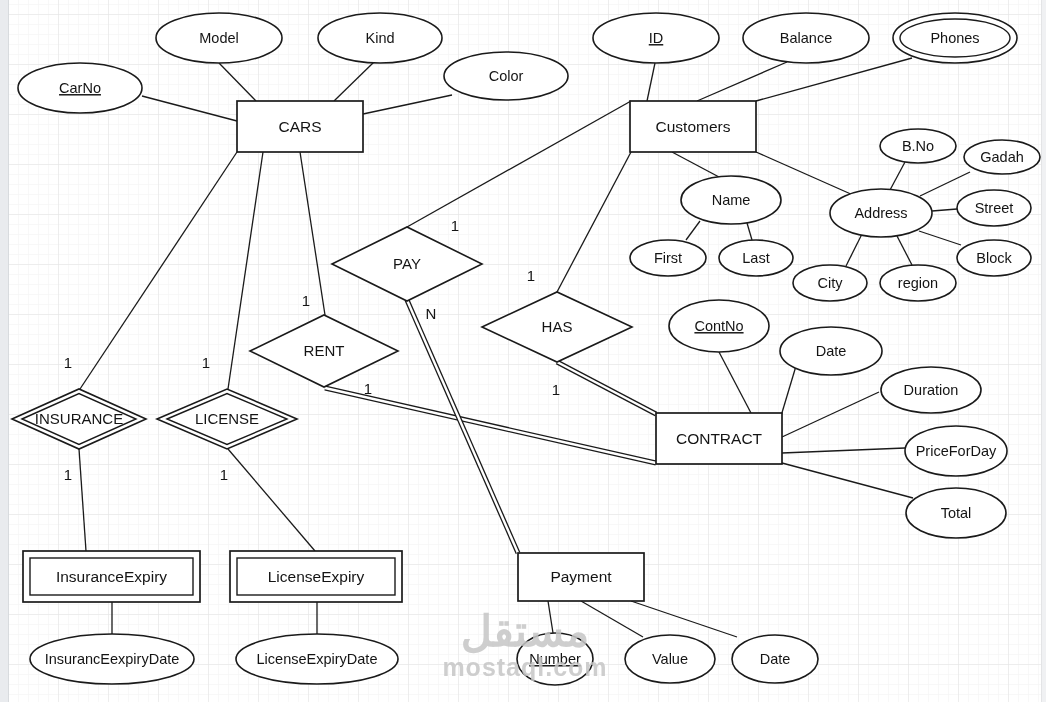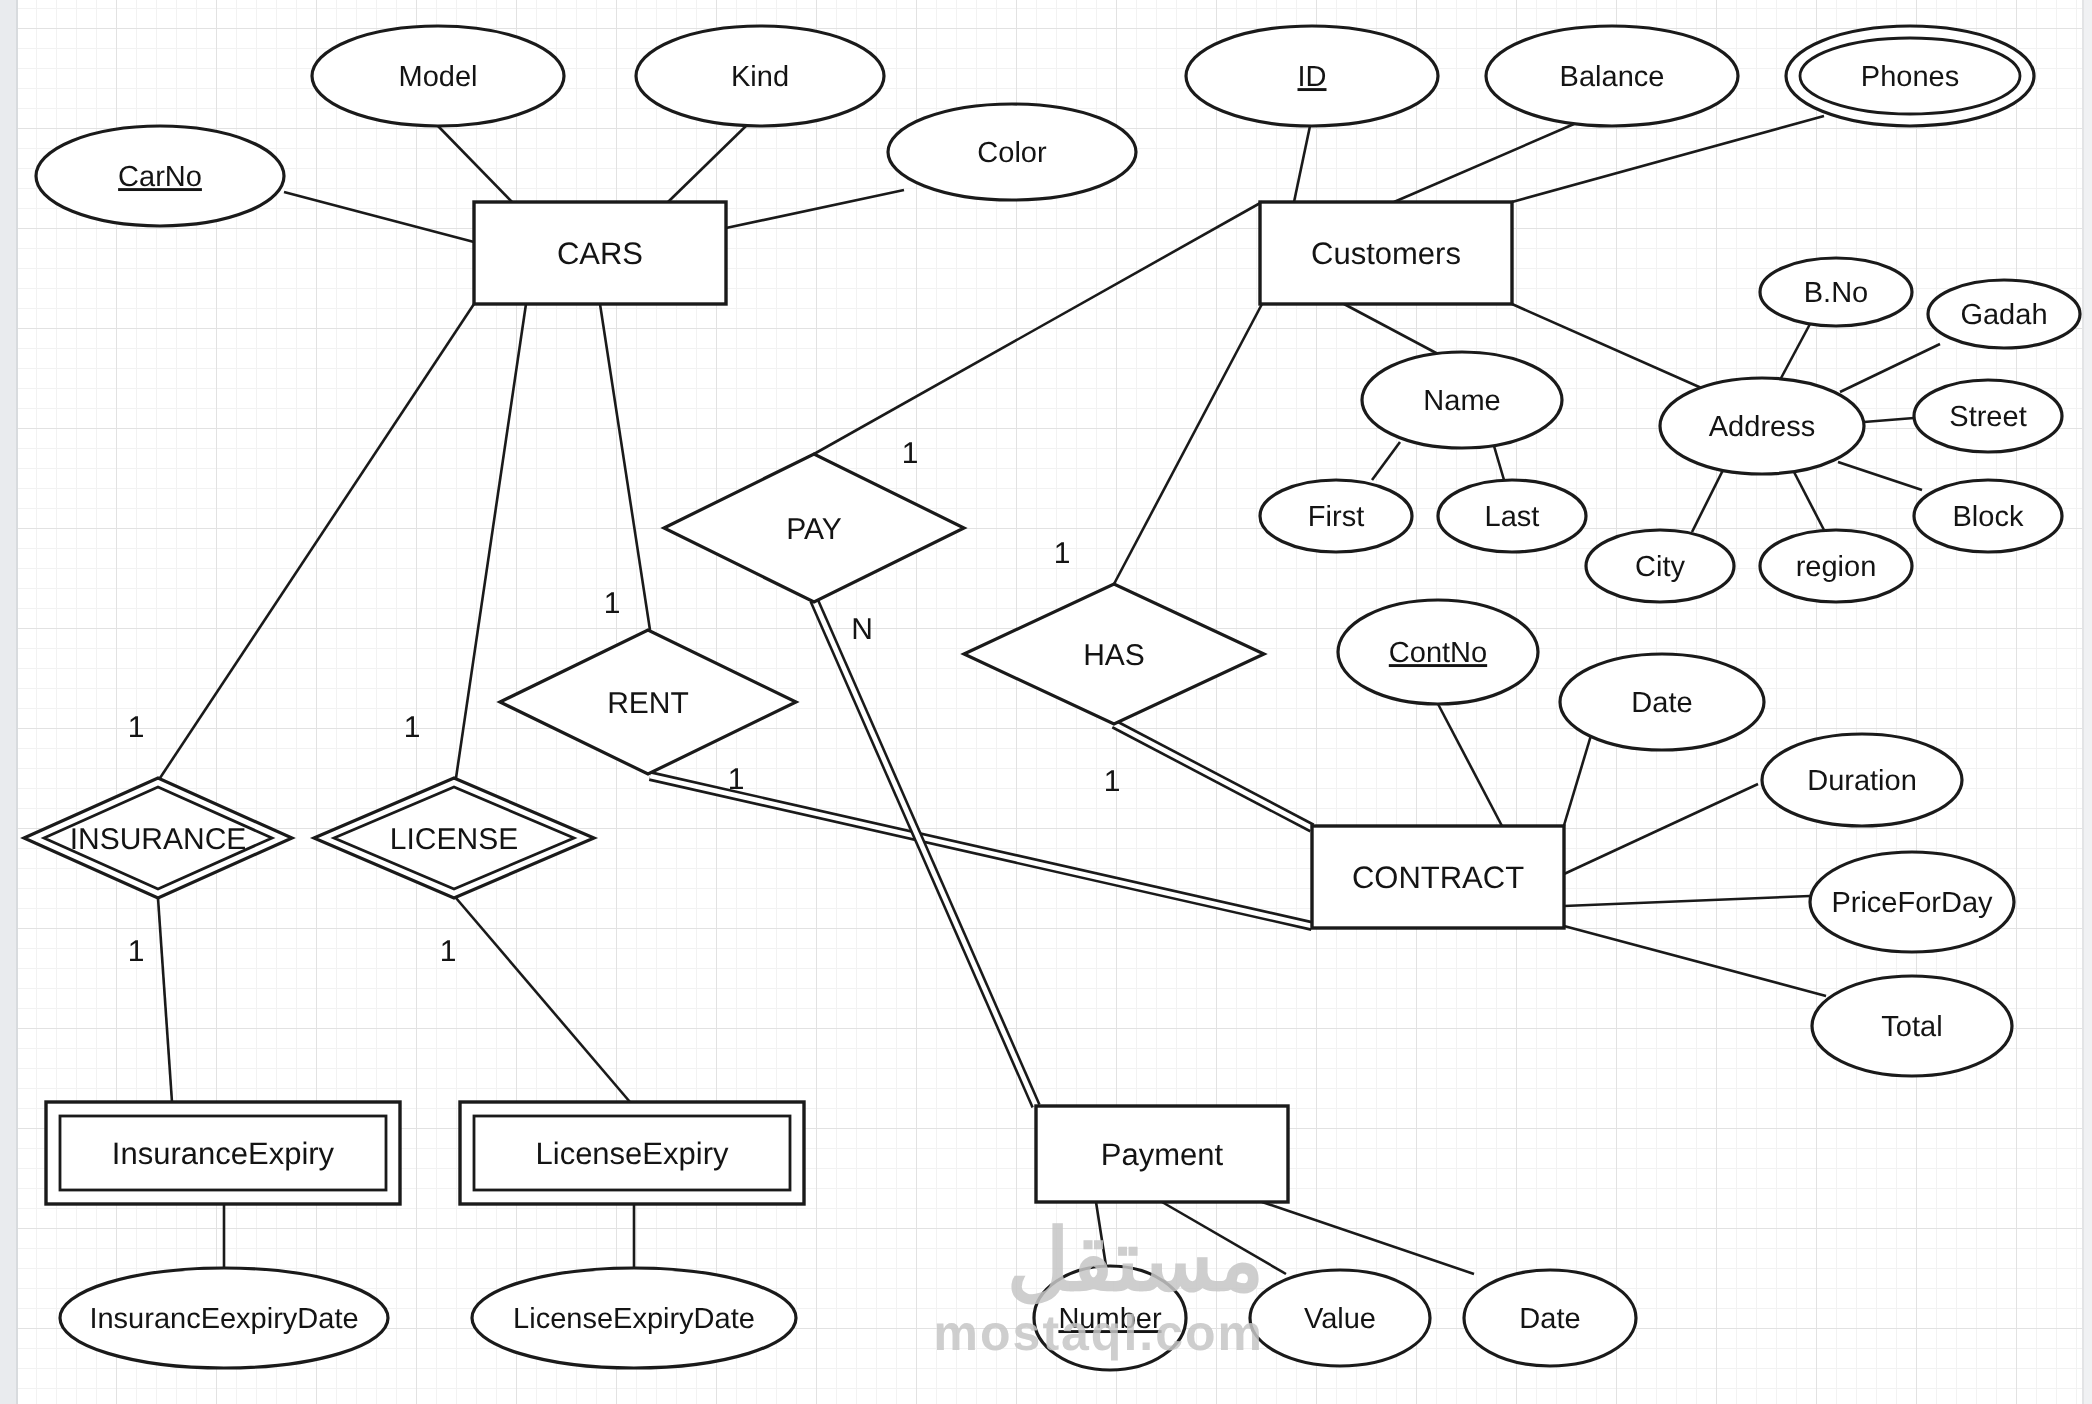--- a/index.html
+++ b/index.html
@@ -5,21 +5,21 @@
   html,body{margin:0;padding:0;}
   body{
     width:1046px;height:702px;overflow:hidden;position:relative;
     background:#ffffff;
     font-family:"Liberation Sans", sans-serif;
   }
   #stage{position:absolute;inset:0;outline:1px solid #d6d6d6;}
   svg text{font-family:"Liberation Sans", sans-serif;}
   .watermark{
     position:absolute;left:418px;top:609px;width:214px;
-    text-align:right;color:#c6c6c6;opacity:.85;pointer-events:none;z-index:5;
+    text-align:center;color:#c6c6c6;opacity:.85;pointer-events:none;z-index:5;
   }
   .wm-ar{font-size:43px;font-weight:bold;line-height:1.05;}
   .wm-domain{font-size:25px;font-weight:bold;letter-spacing:1px;line-height:1;margin-top:1px;}
 </style>
 </head>
 <body>
 
 <div id="stage">
   <svg id="er-canvas" width="1046" height="702" viewBox="0 0 1046 702" xmlns="http://www.w3.org/2000/svg">
     <defs>

